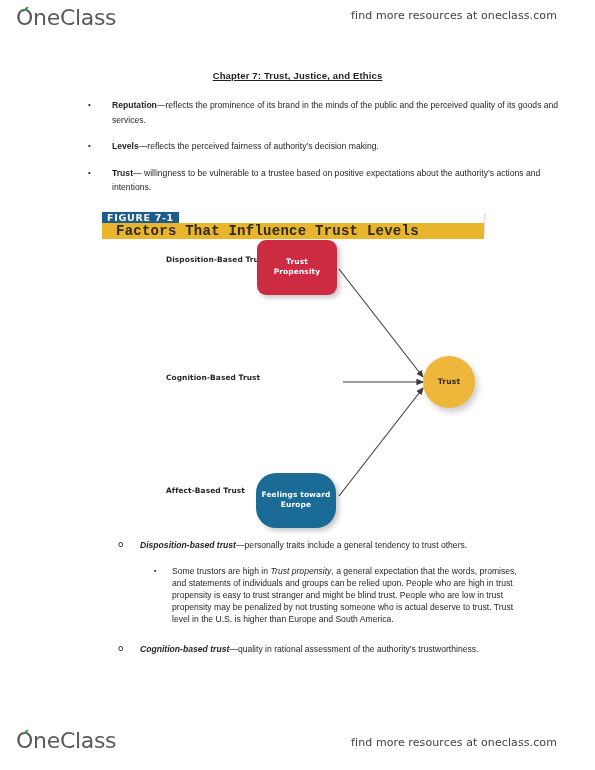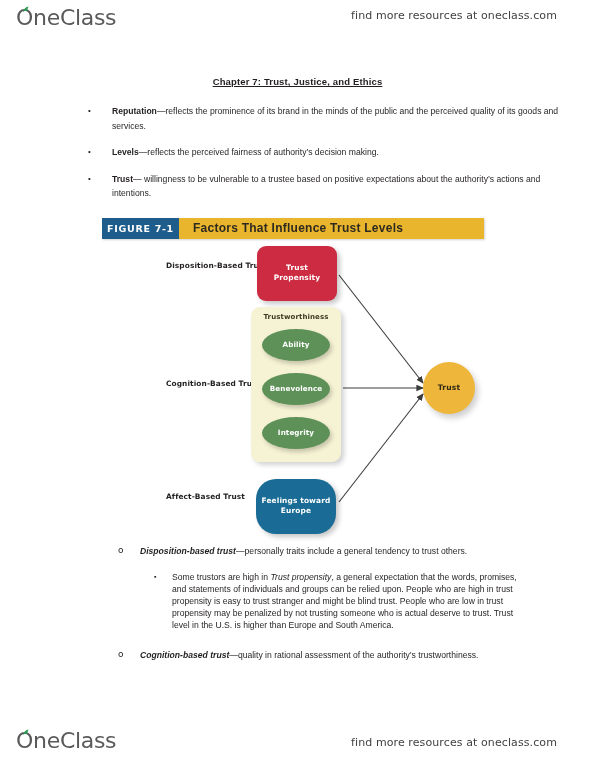--- a/index.html
+++ b/index.html
@@ -63,21 +63,21 @@
     top: 60px;
     left: 0;
     right: 0;
   }
 
   .doc-title {
     text-align: center;
     font-weight: bold;
     font-size: 9.5px;
     text-decoration: underline;
-    margin: 16px 0 0 0;
+    margin: 10px 0 0 0;
     letter-spacing: 0.15px;
   }
 
   .bullets {
     margin: 0;
     padding: 0;
     list-style: none;
   }
   .bullet-l1 {
     position: relative;
@@ -141,20 +141,21 @@
   }
   .figure-bar {
     position: absolute;
     left: 102px;
     top: 0;
     width: 382px;
     height: 21px;
     display: flex;
     align-items: stretch;
     box-shadow: 1px 1px 2px rgba(0,0,0,0.18);
+    flex-direction: column;
   }
   .figure-tag {
     width: 77px;
     background: #1d5c8b;
     color: #ffffff;
     font-weight: bold;
     font-size: 9.5px;
     letter-spacing: 0.7px;
     display: flex;
     align-items: center;
@@ -162,25 +163,25 @@
     font-family: "DejaVu Sans", sans-serif;
   }
   .figure-title-wrap {
     flex: 1;
     background: #e9b52d;
     display: flex;
     align-items: center;
     padding-left: 14px;
   }
   .figure-title {
-    font-size: 12px;
+    font-size: 14px;
     font-weight: bold;
     color: #2e2a20;
     letter-spacing: 0.25px;
-    font-family: Liberation Sans, sans-serif;
+    font-family: Liberation Mono, monospace;
   }
 
   .diagram {
     position: absolute;
     left: 0;
     top: 21px;
     width: 595px;
     height: 305px;
   }
 
@@ -370,26 +371,20 @@
       <div class="dlabel dlabel-cognition">Cognition-Based Trust</div>
       <div class="dlabel dlabel-affect">Affect-Based Trust</div>
 
       <div class="node node-propensity">
         <span>
           <span>Trust</span><br>
           <span>Propensity</span>
         </span>
       </div>
 
-      <div class="panel-trustworthiness">
-        <div class="panel-title">Trustworthiness</div>
-        <div class="ellipse ellipse-ability">Ability</div>
-        <div class="ellipse ellipse-benevolence">Benevolence</div>
-        <div class="ellipse ellipse-integrity">Integrity</div>
-      </div>
 
       <div class="node node-feelings">
         <span>
           <span>Feelings toward</span><br>
           <span>Europe</span>
         </span>
       </div>
 
       <div class="node-trust">Trust</div>
 

